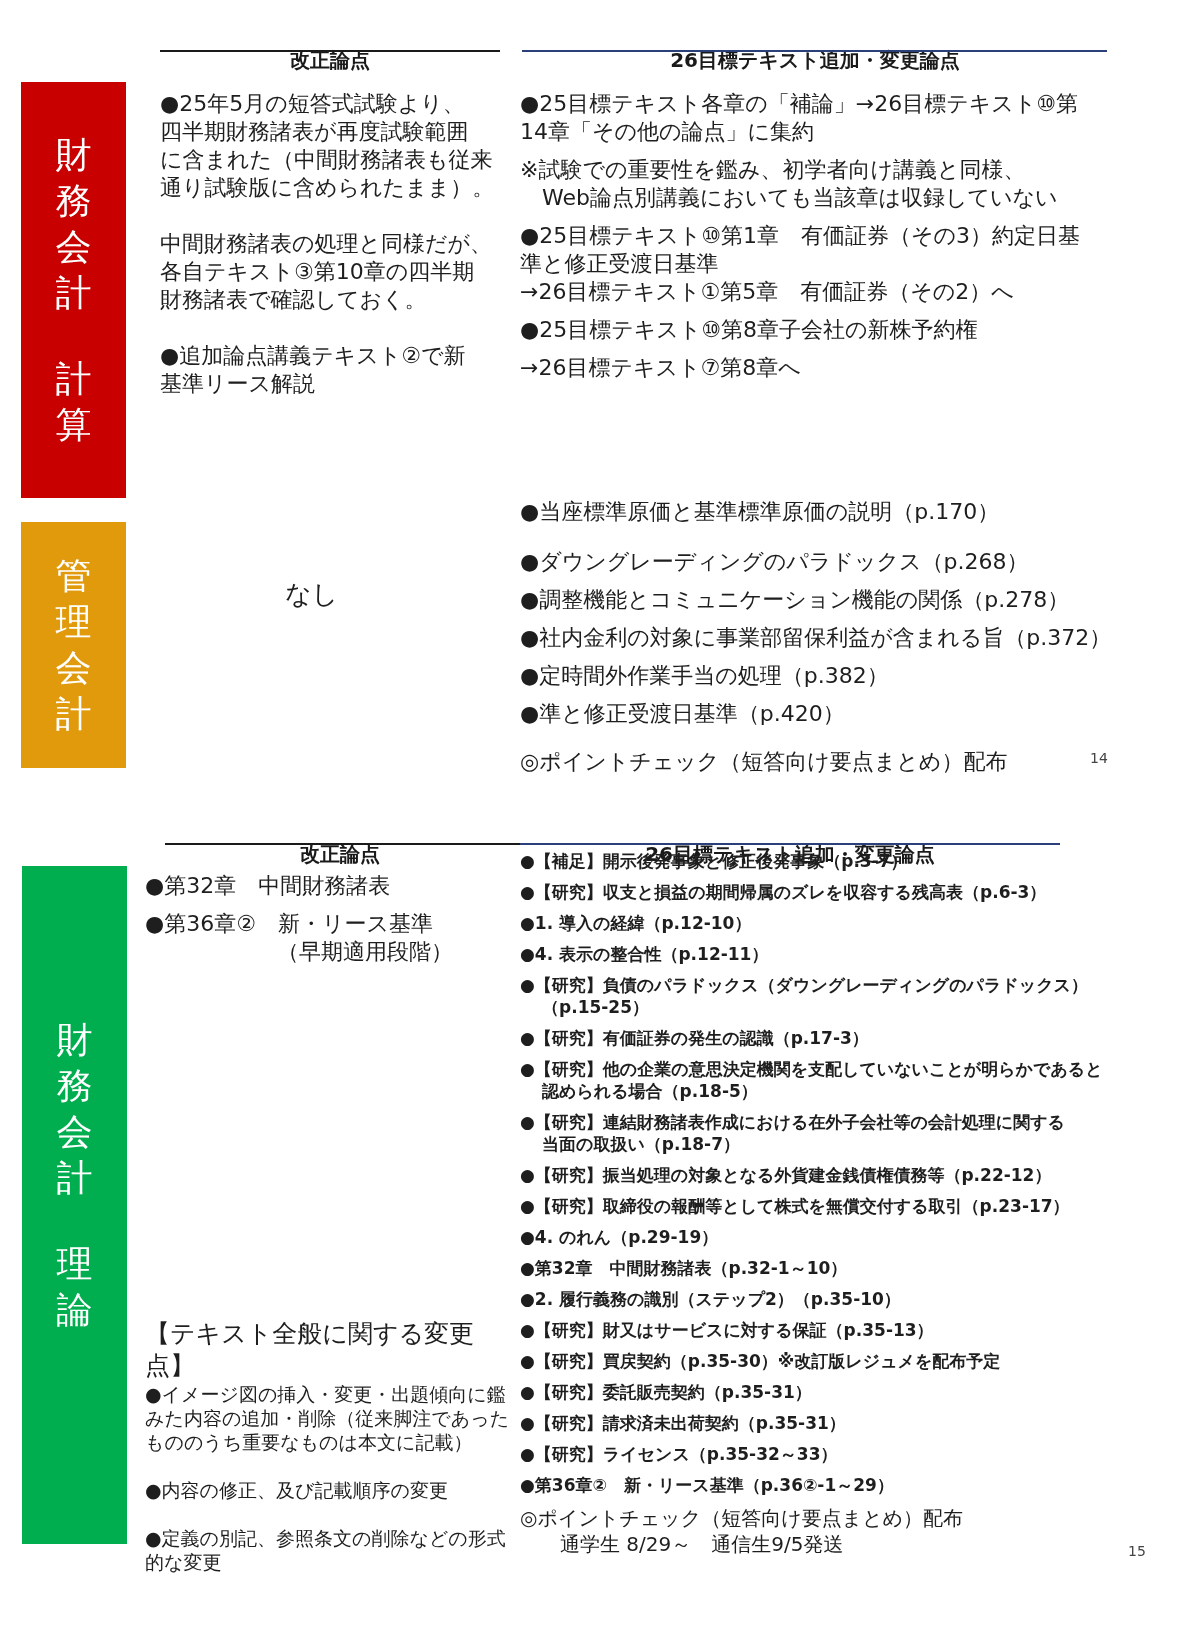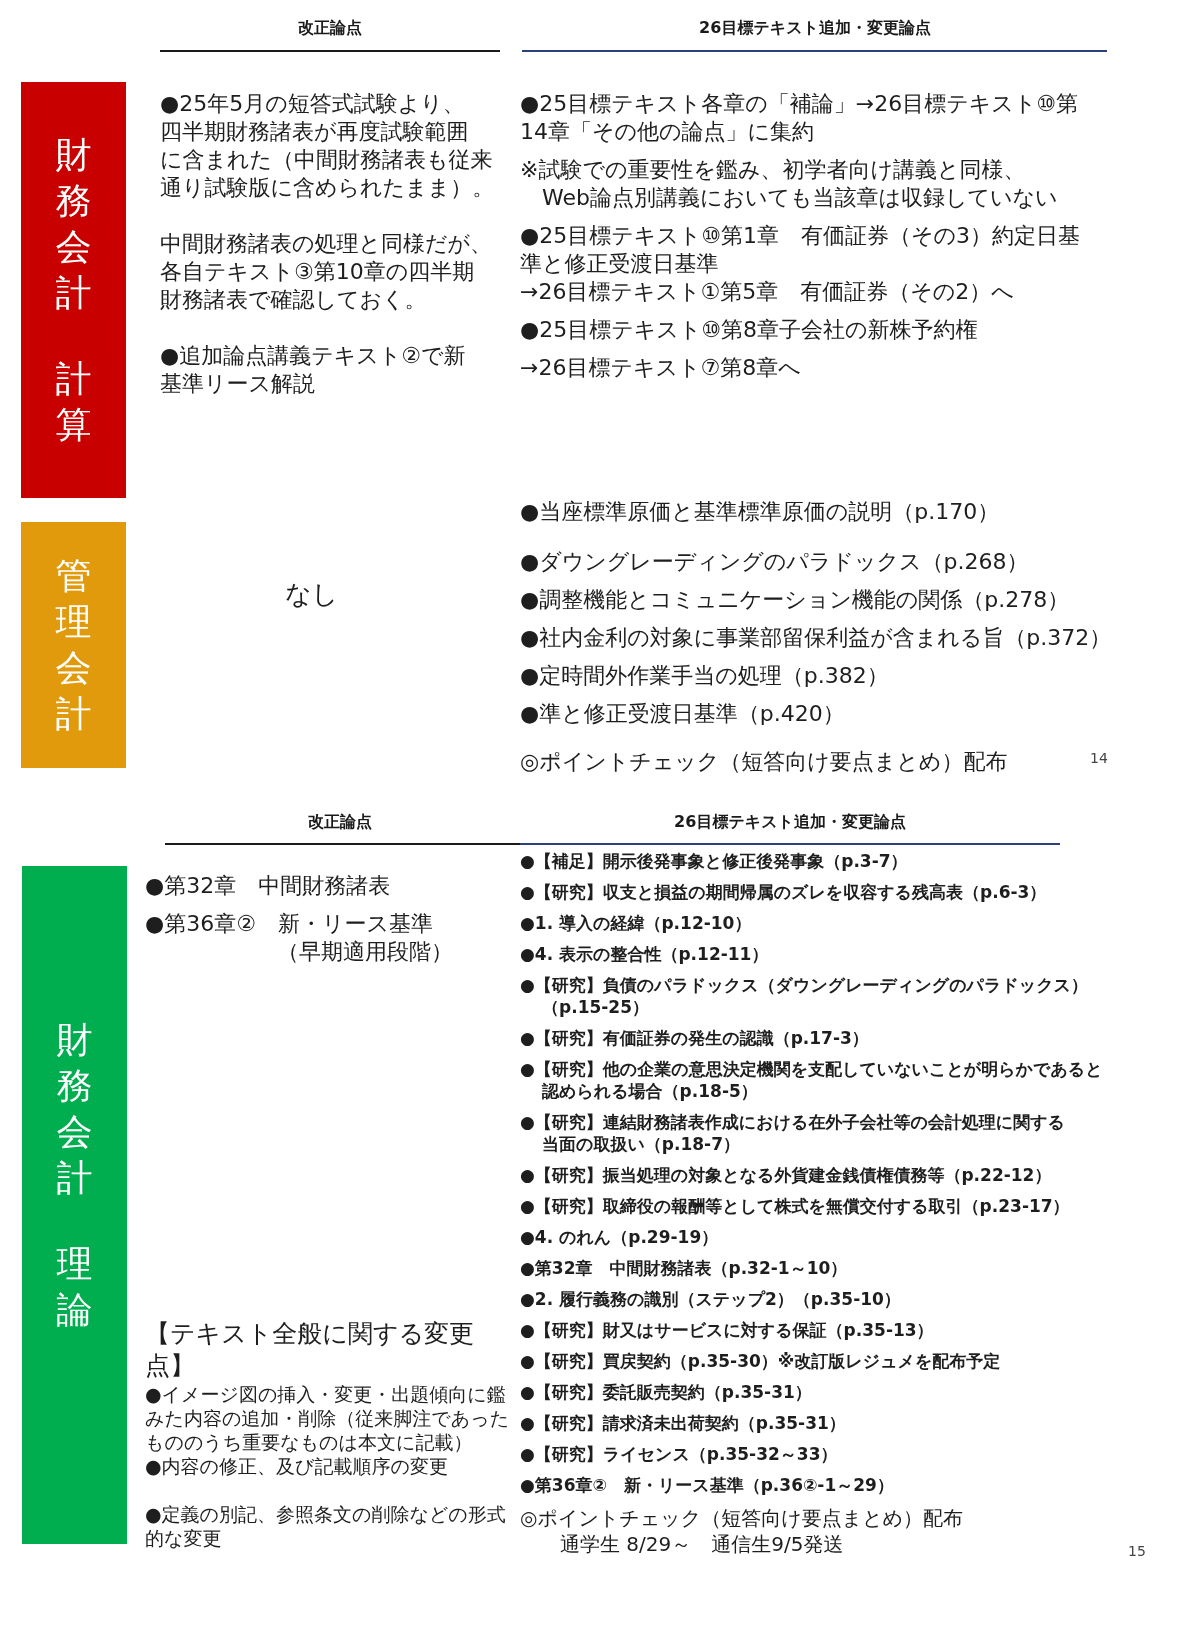--- a/index.html
+++ b/index.html
@@ -8,22 +8,23 @@
       position: relative;
       font-family: "DejaVu Sans", "Liberation Sans", sans-serif;
       color: #1e1e1e;
       overflow: hidden;
     }
     .abs { position: absolute; }
     .col-header {
       position: absolute;
       text-align: center;
       font-weight: bold;
-      font-size: 16px;
+      font-size: 20px;
       color: #1a1a1a;
+      margin-top: 29px;
     }
     .rule-black { position: absolute; height: 2px; background: #1a1a1a; }
     .rule-navy  { position: absolute; height: 2px; background: #2b3f7a; }
     .side-block {
       position: absolute;
       display: flex;
       flex-direction: column;
       align-items: center;
       justify-content: center;
       color: #ffffff;
@@ -113,21 +114,21 @@
 </div>
 
 <div class="list-md" style="left:145px; top:872px; width:370px;">
   <div class="item">●第32章　中間財務諸表</div>
   <div class="item">●第36章②　新・リース基準
 　　　　　　（早期適用段階）</div>
 </div>
 
 <div class="abs" style="left:145px; top:1318px; width:370px;">
   <div style="font-size:25px; line-height:32px;">【テキスト全般に関する変更点】</div>
-  <div style="font-size:19px; line-height:24px; ">●イメージ図の挿入・変更・出題傾向に鑑みた内容の追加・削除（従来脚注であったもののうち重要なものは本文に記載）</div>
+  <div style="font-size:19px; line-height:24px; margin-bottom:24px;">●イメージ図の挿入・変更・出題傾向に鑑みた内容の追加・削除（従来脚注であったもののうち重要なものは本文に記載）</div>
   <div style="font-size:19px; line-height:24px; margin-bottom:24px;">●内容の修正、及び記載順序の変更</div>
   <div style="font-size:19px; line-height:24px;">●定義の別記、参照条文の削除などの形式的な変更</div>
 </div>
 
 <div class="list-sm" style="left:520px; top:850px; width:620px;">
   <div class="item">●【補足】開示後発事象と修正後発事象（p.3-7）</div>
   <div class="item">●【研究】収支と損益の期間帰属のズレを収容する残高表（p.6-3）</div>
   <div class="item">●1. 導入の経緯（p.12-10）</div>
   <div class="item">●4. 表示の整合性（p.12-11）</div>
   <div class="item">●【研究】負債のパラドックス（ダウングレーディングのパラドックス）（p.15-25）</div>

